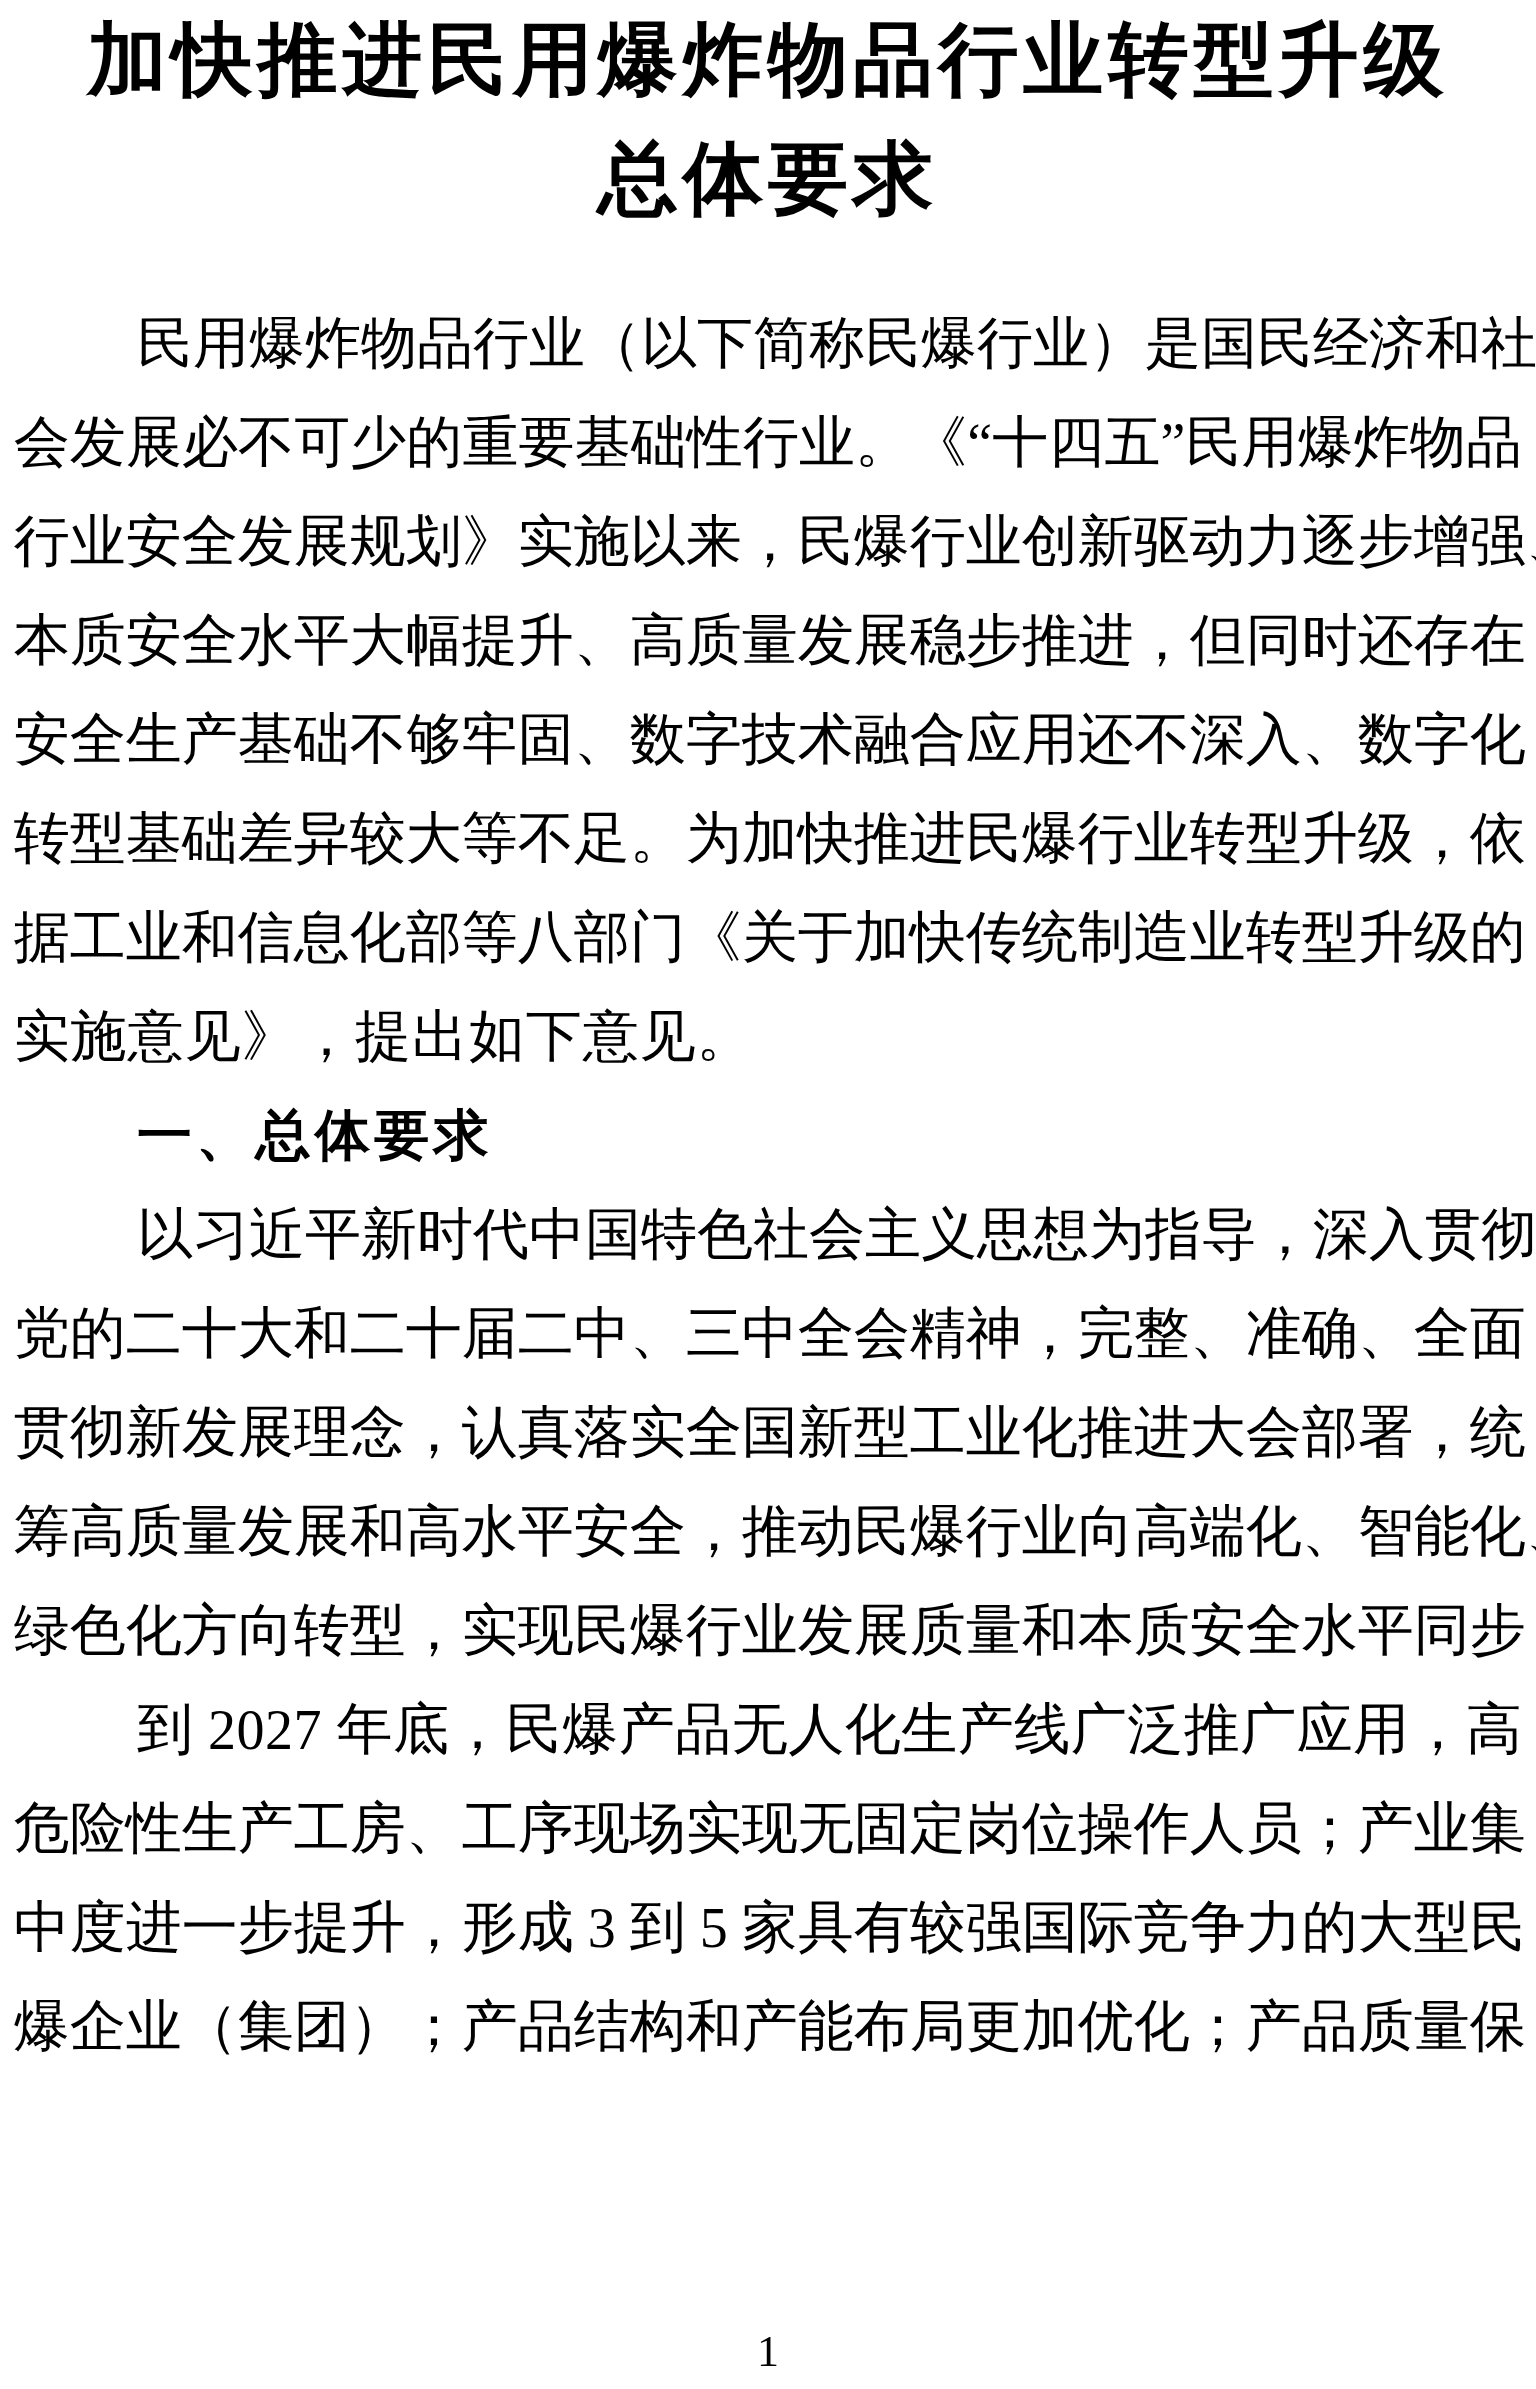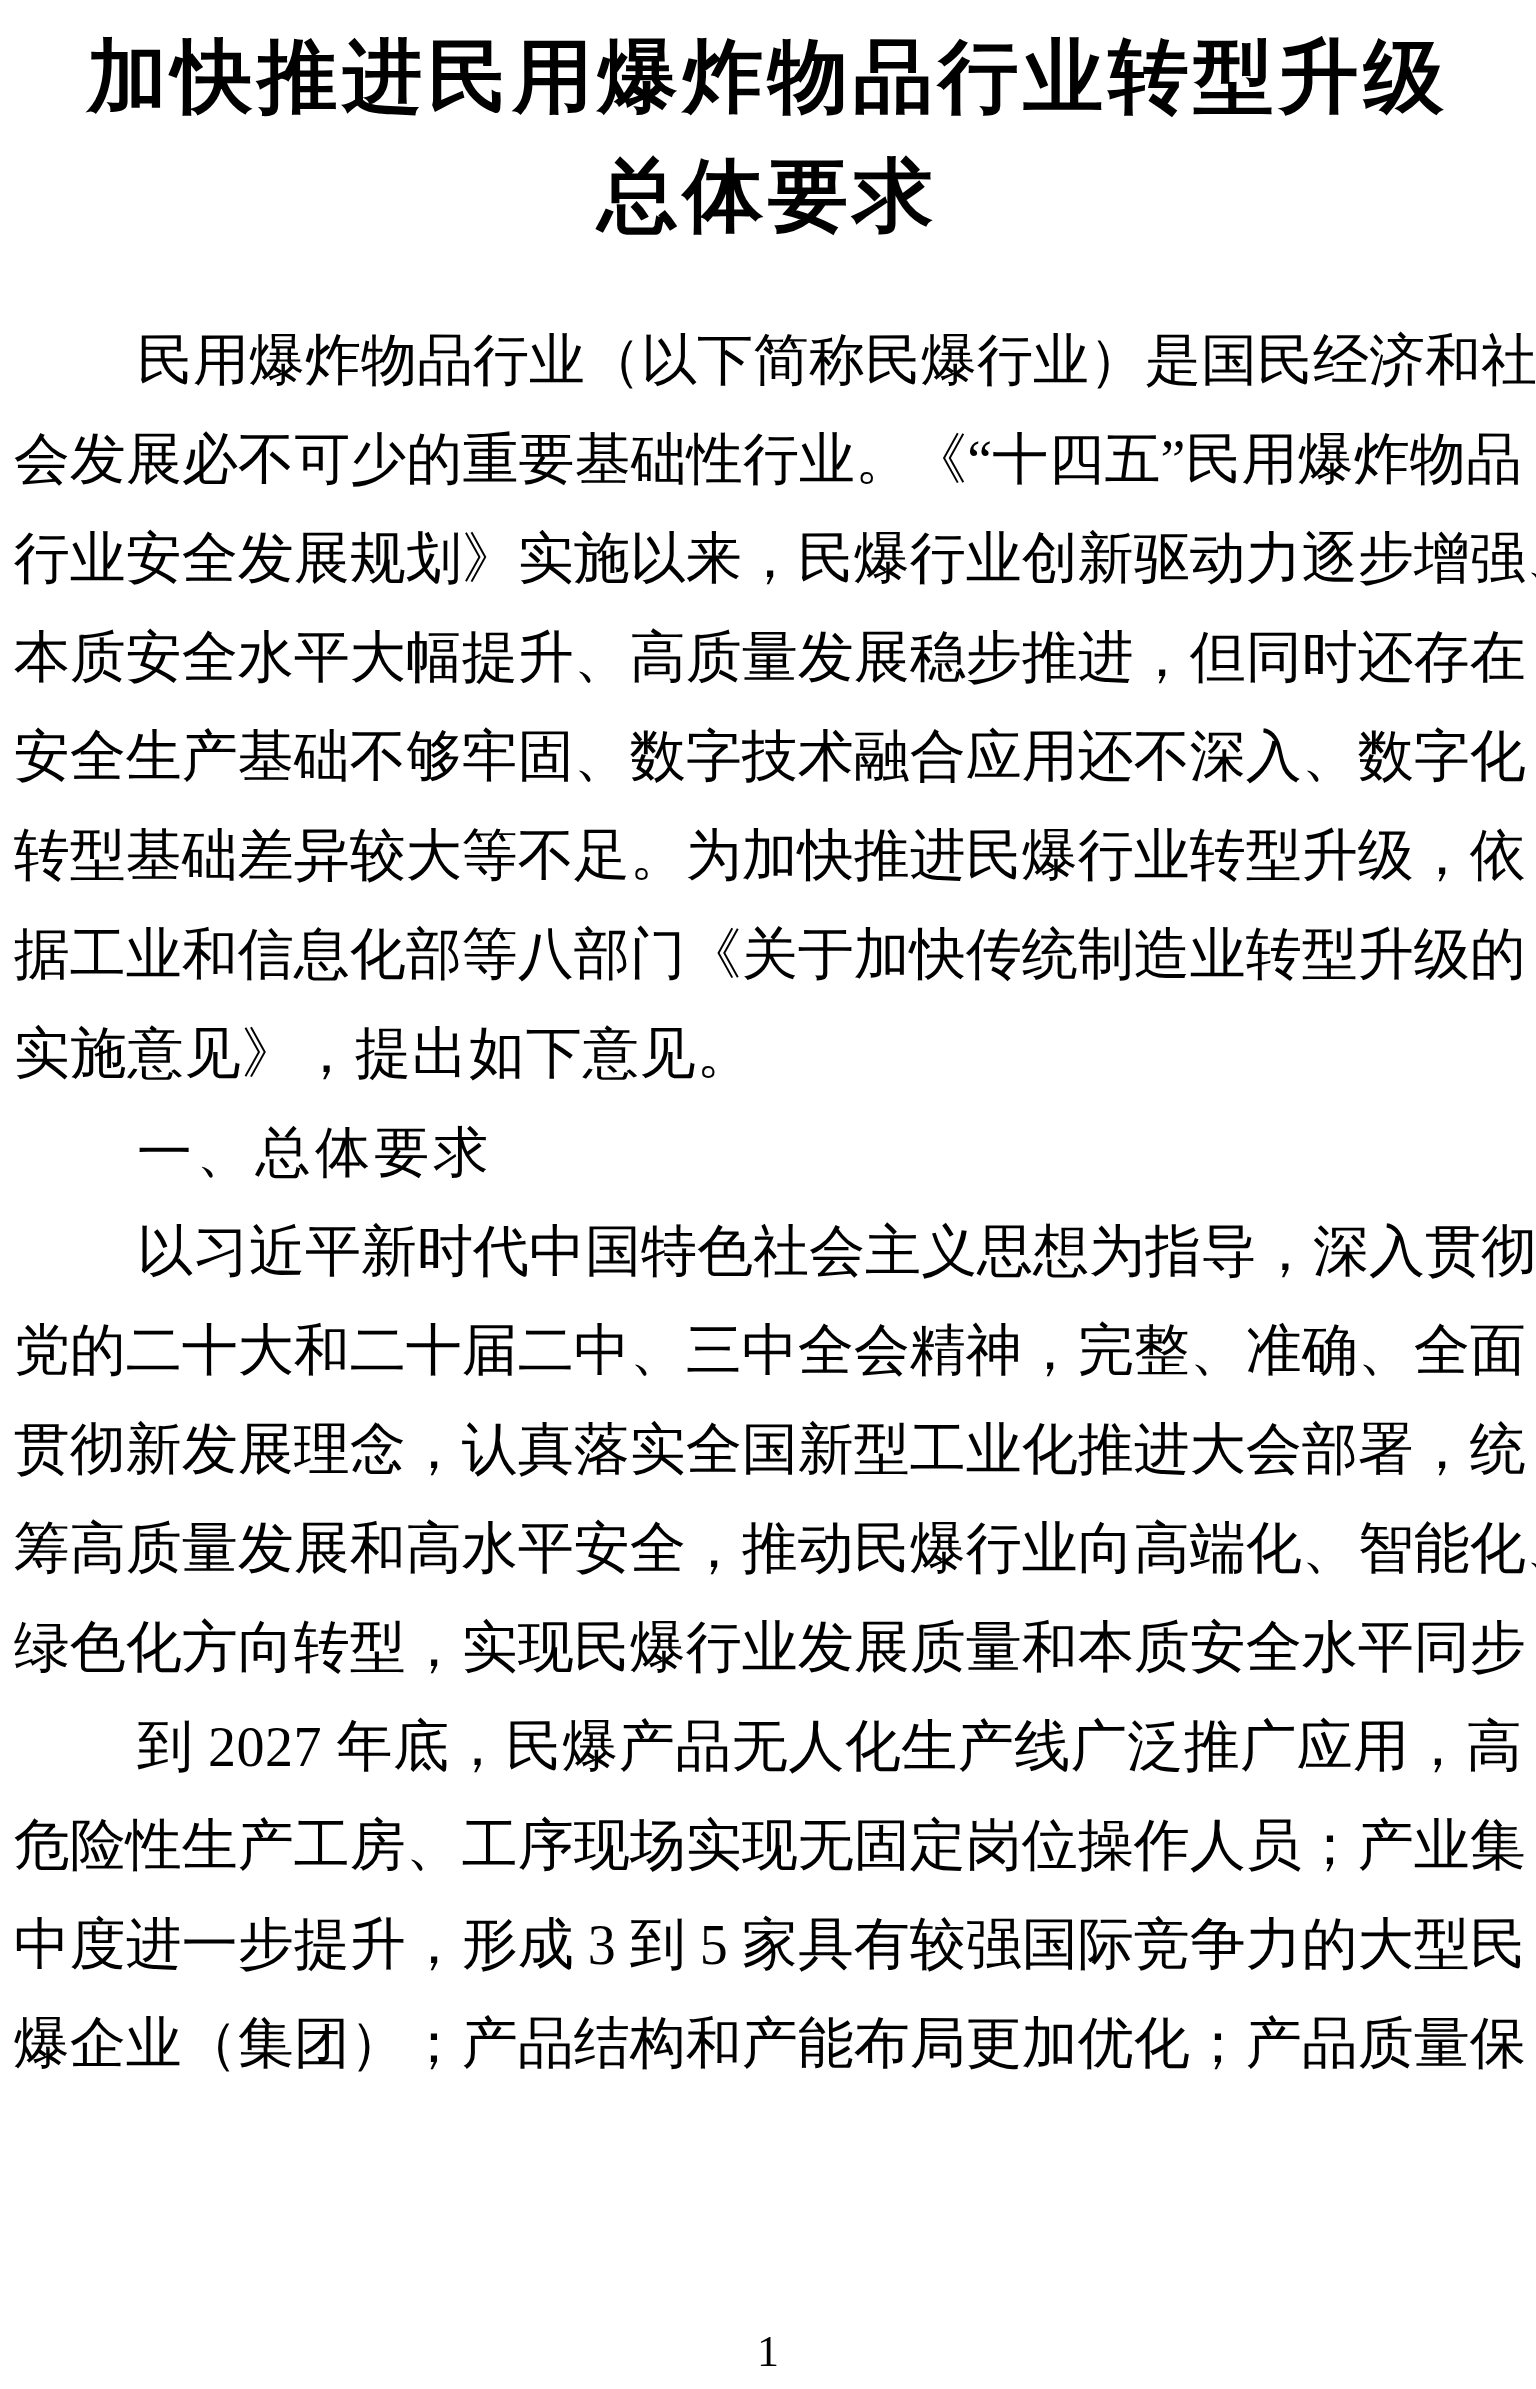--- a/index.html
+++ b/index.html
@@ -10,21 +10,21 @@
   #page {
     position: relative;
     width: 1536px;
     height: 2389px;
     background: #ffffff;
     color: #000000;
     overflow: hidden;
     font-family: "Liberation Serif", "DejaVu Serif", serif;
   }
   .title-block {
-    padding-top: 18px;
+    padding-top: 1px;
   }
   .title-line {
     line-height: 119px;
     text-align: center;
     font-size: 80px;
     font-weight: 700;
     letter-spacing: 5.1px;
     font-family: "Liberation Serif", "DejaVu Serif", serif;
     white-space: nowrap;
   }
@@ -46,21 +46,21 @@
     display: block;
     line-height: 99px;
     letter-spacing: 0.9px;
     white-space: nowrap;
   }
   .heading {
     height: 99px;
     line-height: 99px;
     padding-left: 125px;
     font-size: 55px;
-    font-weight: 400;
+    font-weight: 700;
     letter-spacing: 4.3px;
     font-family: "Liberation Sans", "DejaVu Sans", sans-serif;
     white-space: nowrap;
   }
   .page-number {
     position: absolute;
     left: 0;
     right: 0;
     top: 2326px;
     text-align: center;

